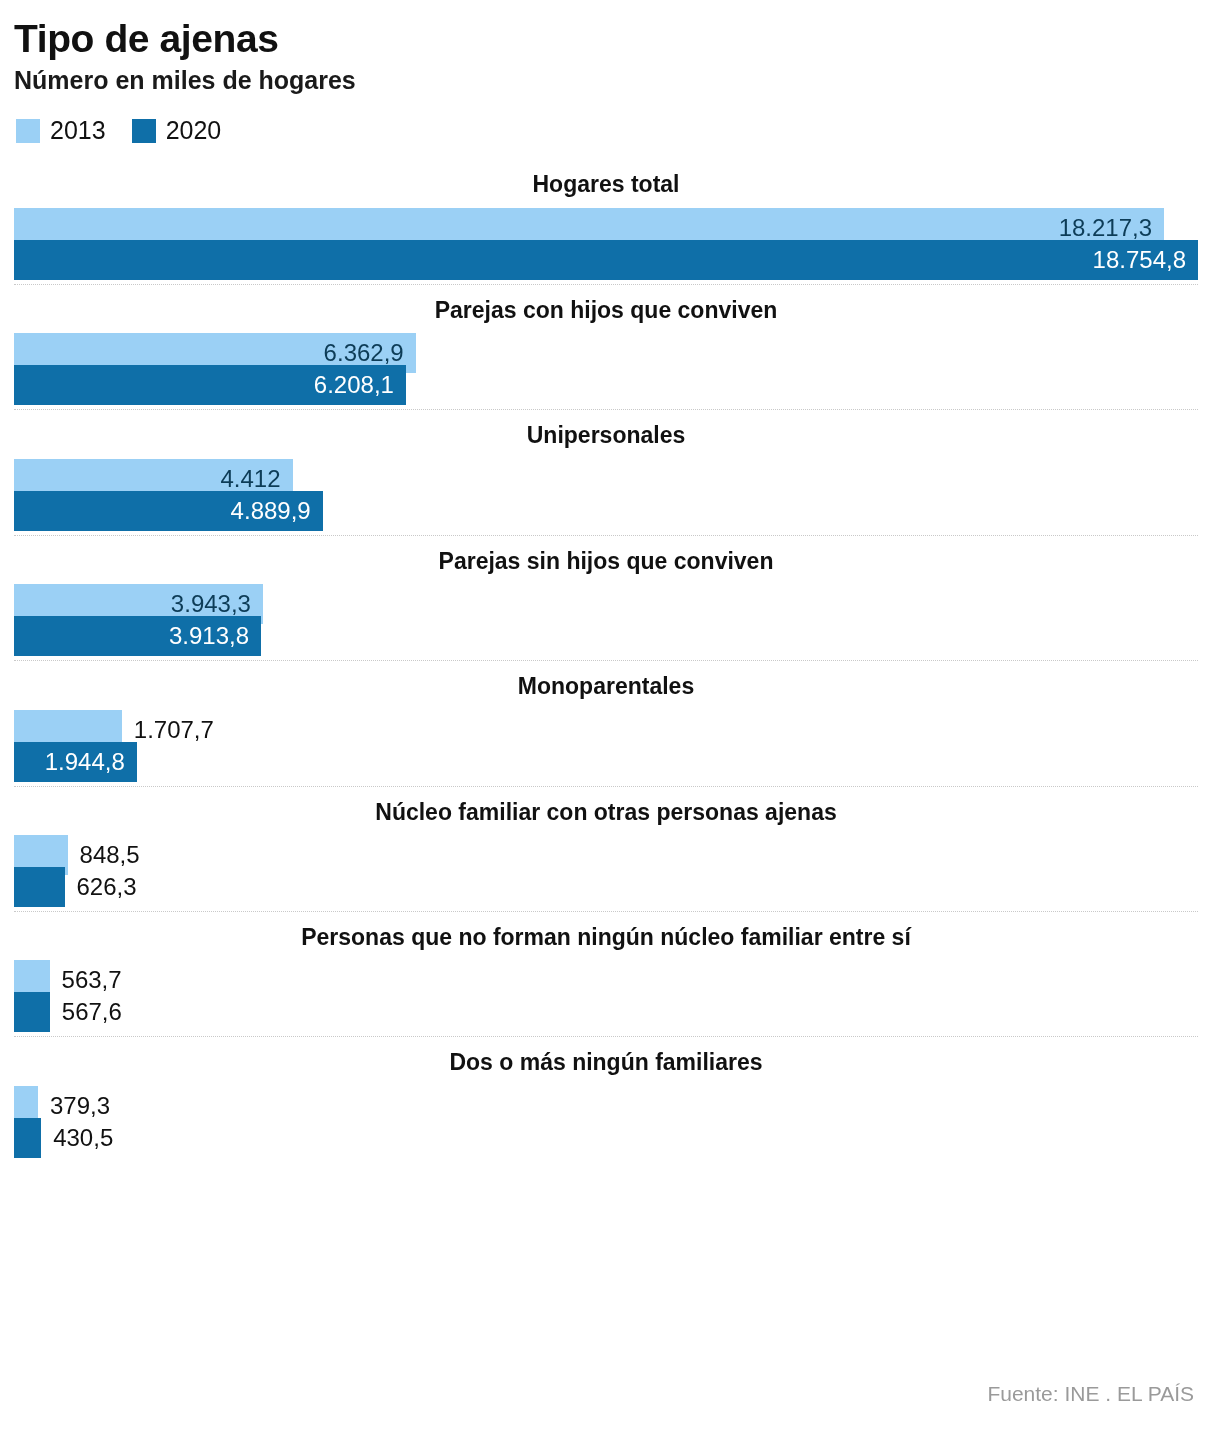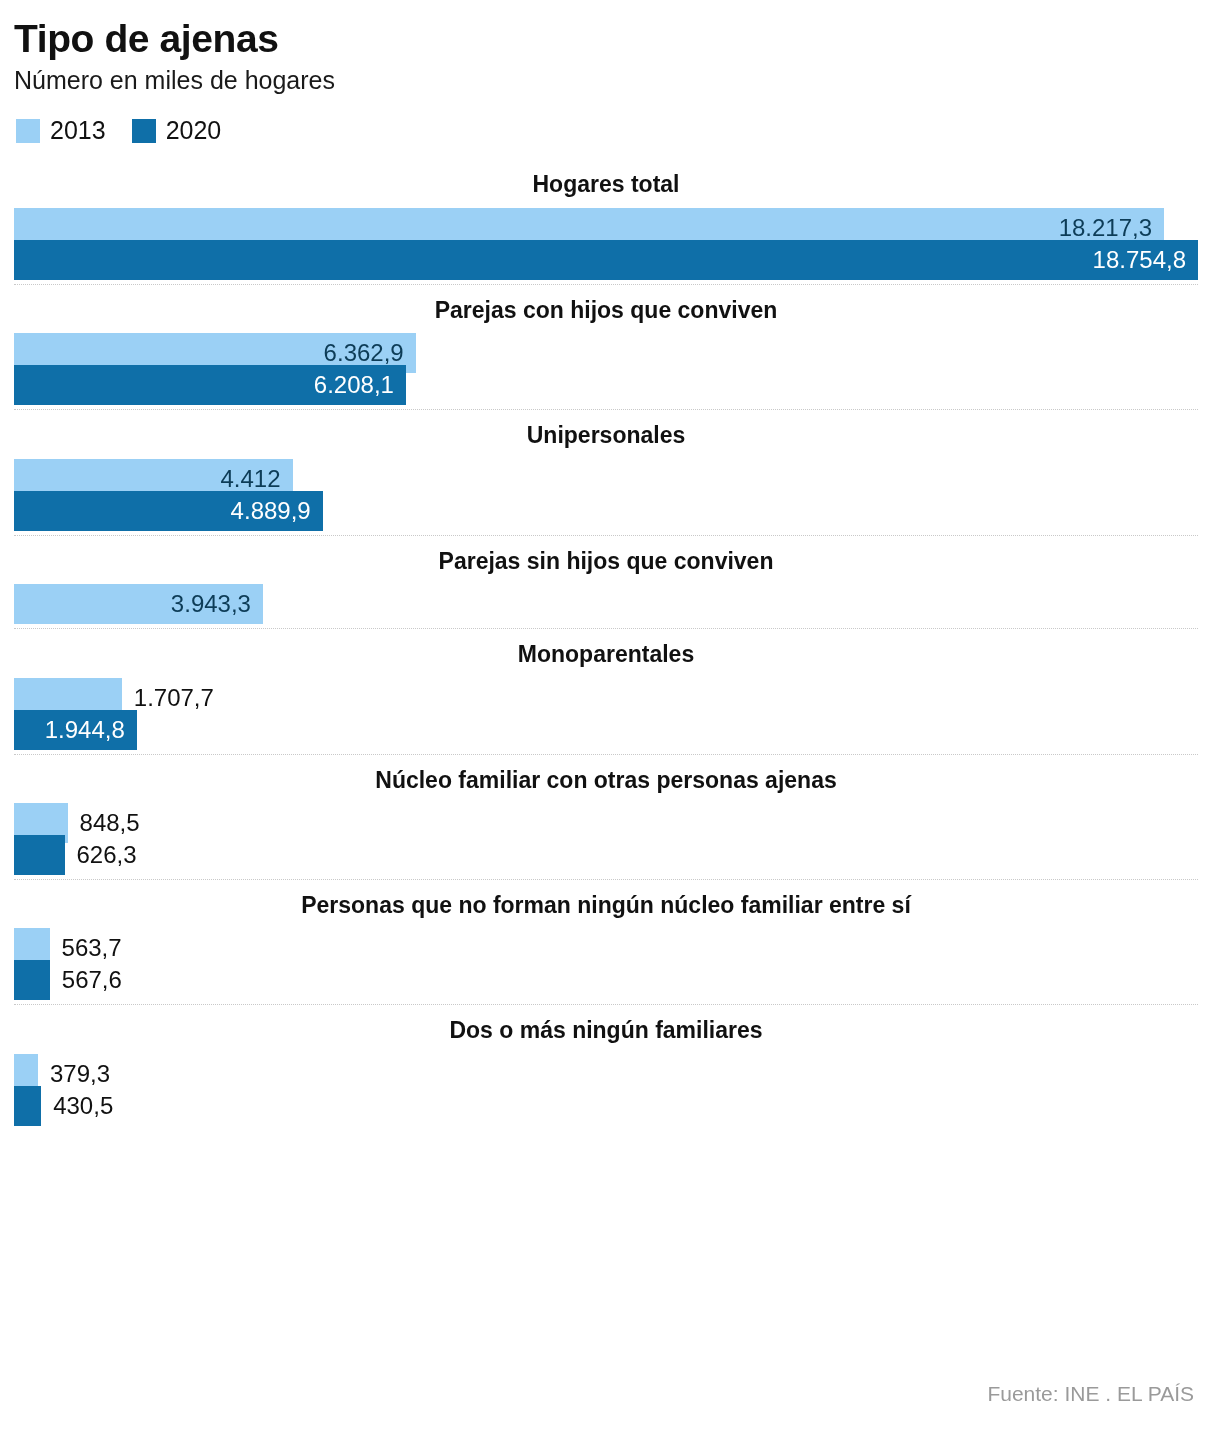--- a/index.html
+++ b/index.html
@@ -23,21 +23,21 @@
   }
   .title {
     font-size: 39px;
     font-weight: bold;
     letter-spacing: -0.4px;
     margin: 0 0 6px 0;
     line-height: 1.1;
   }
   .subtitle {
     font-size: 25px;
-    font-weight: 400;
+    font-weight: 700;
     color: #1a1a1a;
     margin: 0 0 22px 0;
     line-height: 1.1;
   }
   .legend {
     display: flex;
     align-items: flex-end;
     gap: 26px;
     margin: 0 0 26px 2px;
   }
@@ -173,20 +173,25 @@
           </div>
         </div>
       </div>
       <div class="group">
         <div class="group-label">Parejas sin hijos que conviven</div>
         <div class="bar-row">
           <div class="bar light" style="width: 248.943px; background: rgb(155, 208, 245);">
             <span class="bar-value">3.943,3</span>
           </div>
         </div>
+        <div class="bar-row">
+          <div class="bar dark" style="width: 247.08px; background: rgb(15, 111, 168);">
+            <span class="bar-value">3.913,8</span>
+          </div>
+        </div>
       </div>
       <div class="group">
         <div class="group-label">Monoparentales</div>
         <div class="bar-row">
           <div class="bar light outside" style="width: 107.808px; background: rgb(155, 208, 245);">
             <span class="bar-value">1.707,7</span>
           </div>
         </div>
         <div class="bar-row">
           <div class="bar dark" style="width: 122.776px; background: rgb(15, 111, 168);">

